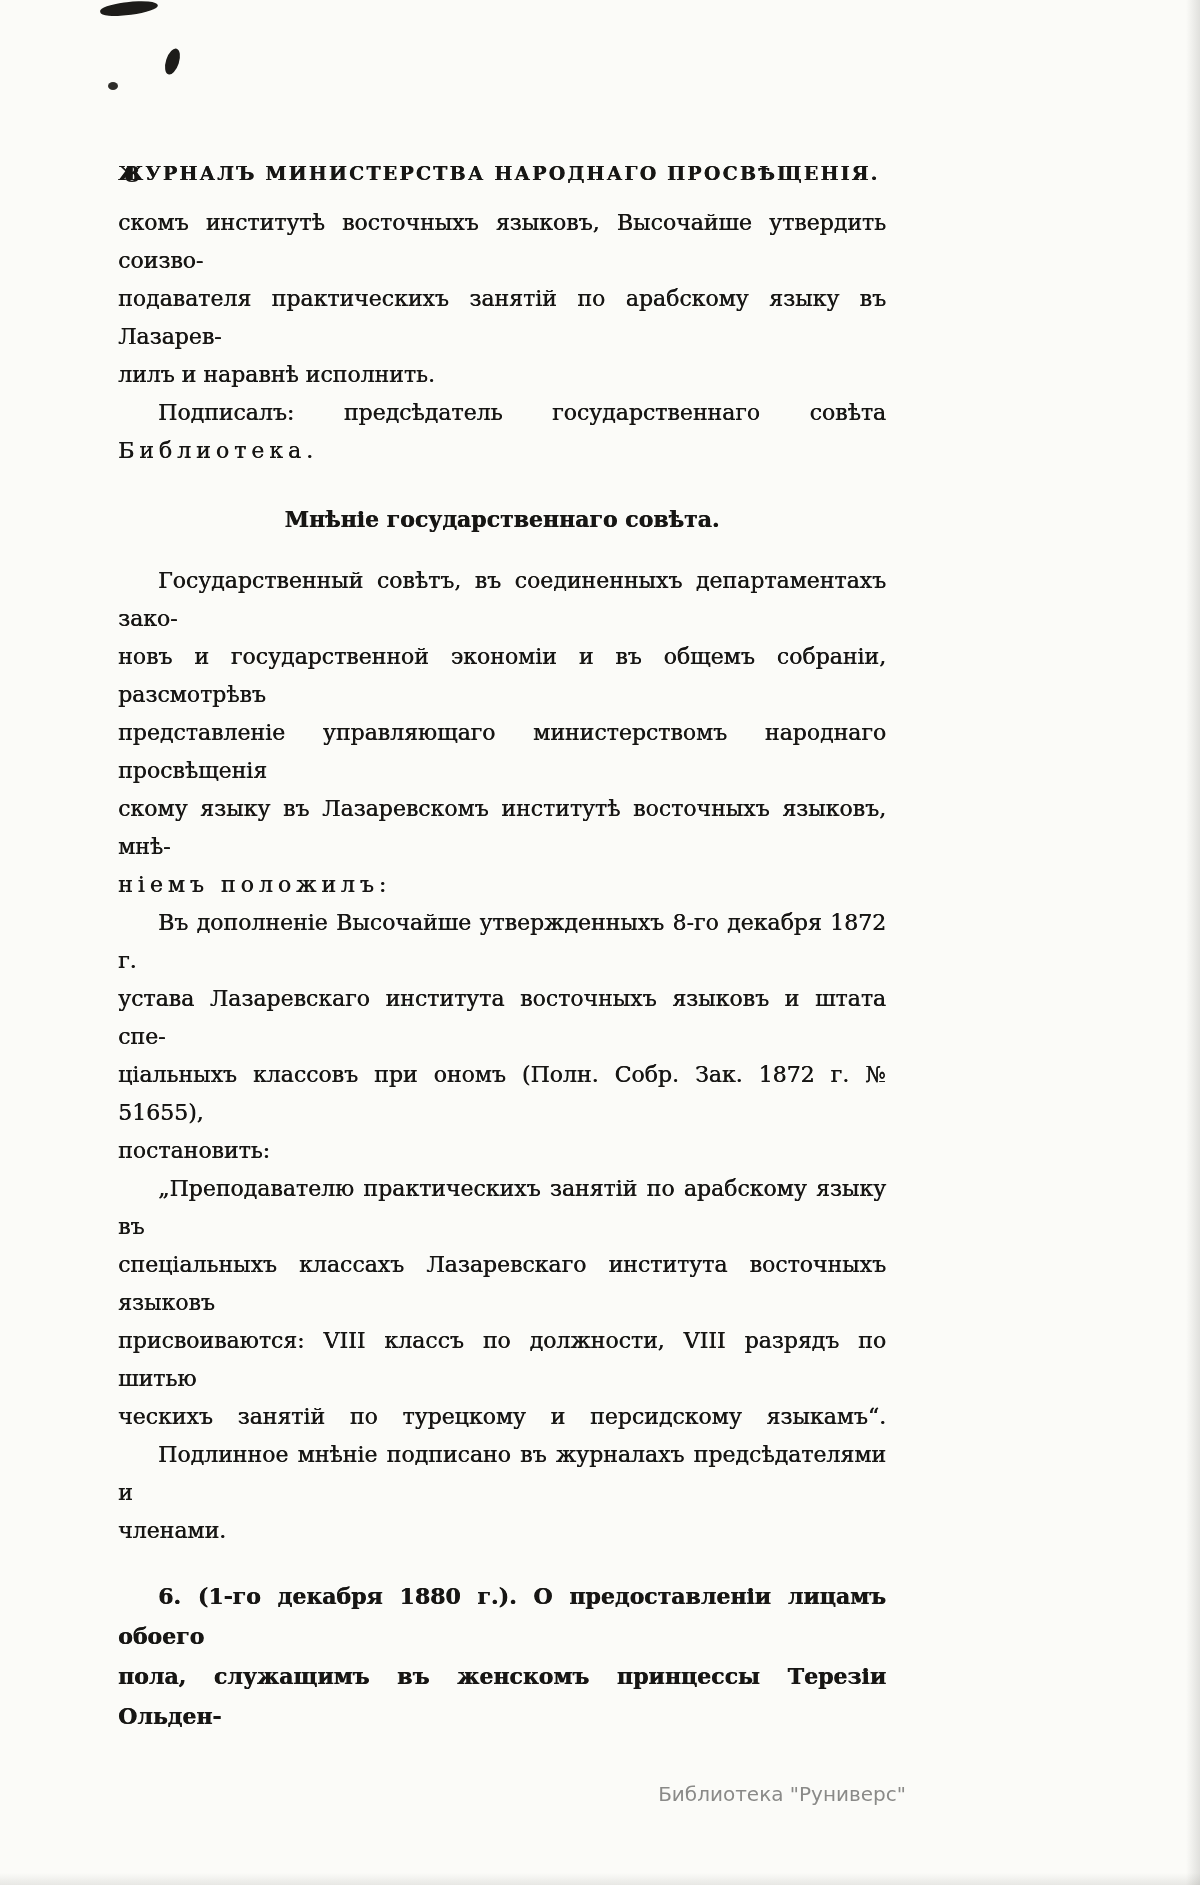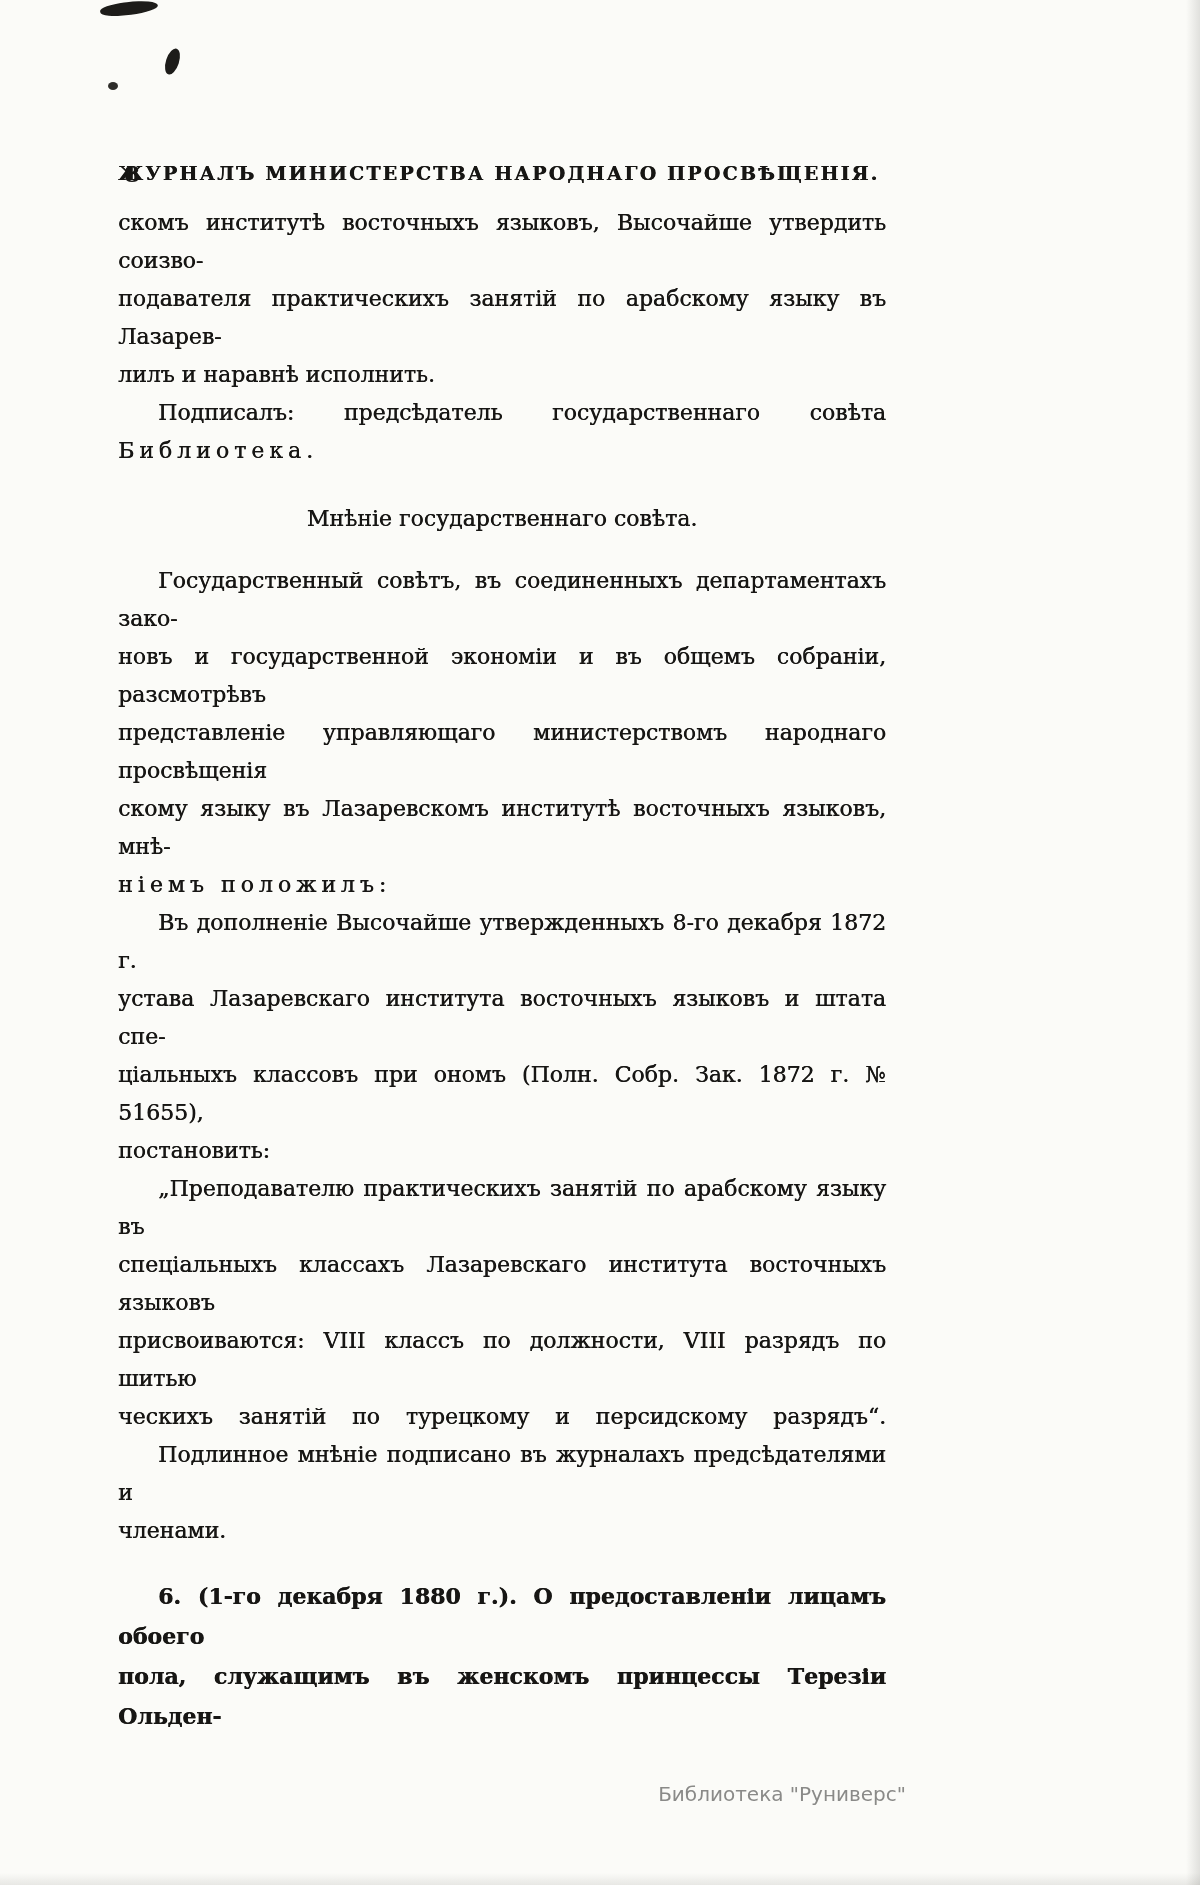--- a/index.html
+++ b/index.html
@@ -45,21 +45,21 @@
 
   .text-block {
     position:absolute; top:204px; left:118px; width:768px;
     font-size:22px; line-height:38px;
     text-shadow:0.45px 0 0 currentColor; 
   }
   .line { text-align:justify; text-align-last:justify; }
   .line.flush { text-align-last:left; }
   .para.indent .line.first { text-indent:40px; }
 
-  .para.heading { margin:30px 0 24px; font-weight:normal; }
+  .para.heading { margin:30px 0 24px; font-weight:bold; }
   .para.heading .line { text-align:center; text-align-last:center; }
 
   .para.emphasis {
     font-weight:bold;
     line-height:40px;
     margin-top:26px;
     text-shadow:0.5px 0 0 currentColor;
   }
 
   .sp { letter-spacing:5px; }
@@ -106,21 +106,21 @@
       <div class="para body indent">
         <div class="line first"><span>Въ дополненіе Высочайше утвержденныхъ 8-го декабря 1872 г.</span></div>
         <div class="line"><span>устава Лазаревскаго института восточныхъ языковъ и штата спе-</span></div>
         <div class="line"><span>ціальныхъ классовъ при ономъ (Полн. Собр. Зак. 1872 г. № 51655),</span></div>
         <div class="line flush"><span>постановить:</span></div>
       </div>
       <div class="para body indent">
         <div class="line first"><span>„Преподавателю практическихъ занятій по арабскому языку въ</span></div>
         <div class="line"><span>спеціальныхъ классахъ Лазаревскаго института восточныхъ языковъ</span></div>
         <div class="line"><span>присвоиваются: VIII классъ по должности, VIII разрядъ по шитью</span></div>
-        <div class="line"><span>ческихъ занятій по турецкому и персидскому разрядъ“.</span></div>
+        <div class="line"><span>ческихъ занятій по турецкому и персидскому языкамъ“.</span></div>
       </div>
       <div class="para body indent">
         <div class="line first"><span>Подлинное мнѣніе подписано въ журналахъ предсѣдателями и</span></div>
         <div class="line flush"><span>членами.</span></div>
       </div>
       <div class="para emphasis indent">
         <div class="line first"><span>6. (1-го декабря 1880 г.). О предоставленіи лицамъ обоего</span></div>
         <div class="line"><span>пола, служащимъ въ женскомъ принцессы Терезіи Ольден-</span></div>
       </div>
     </div>

